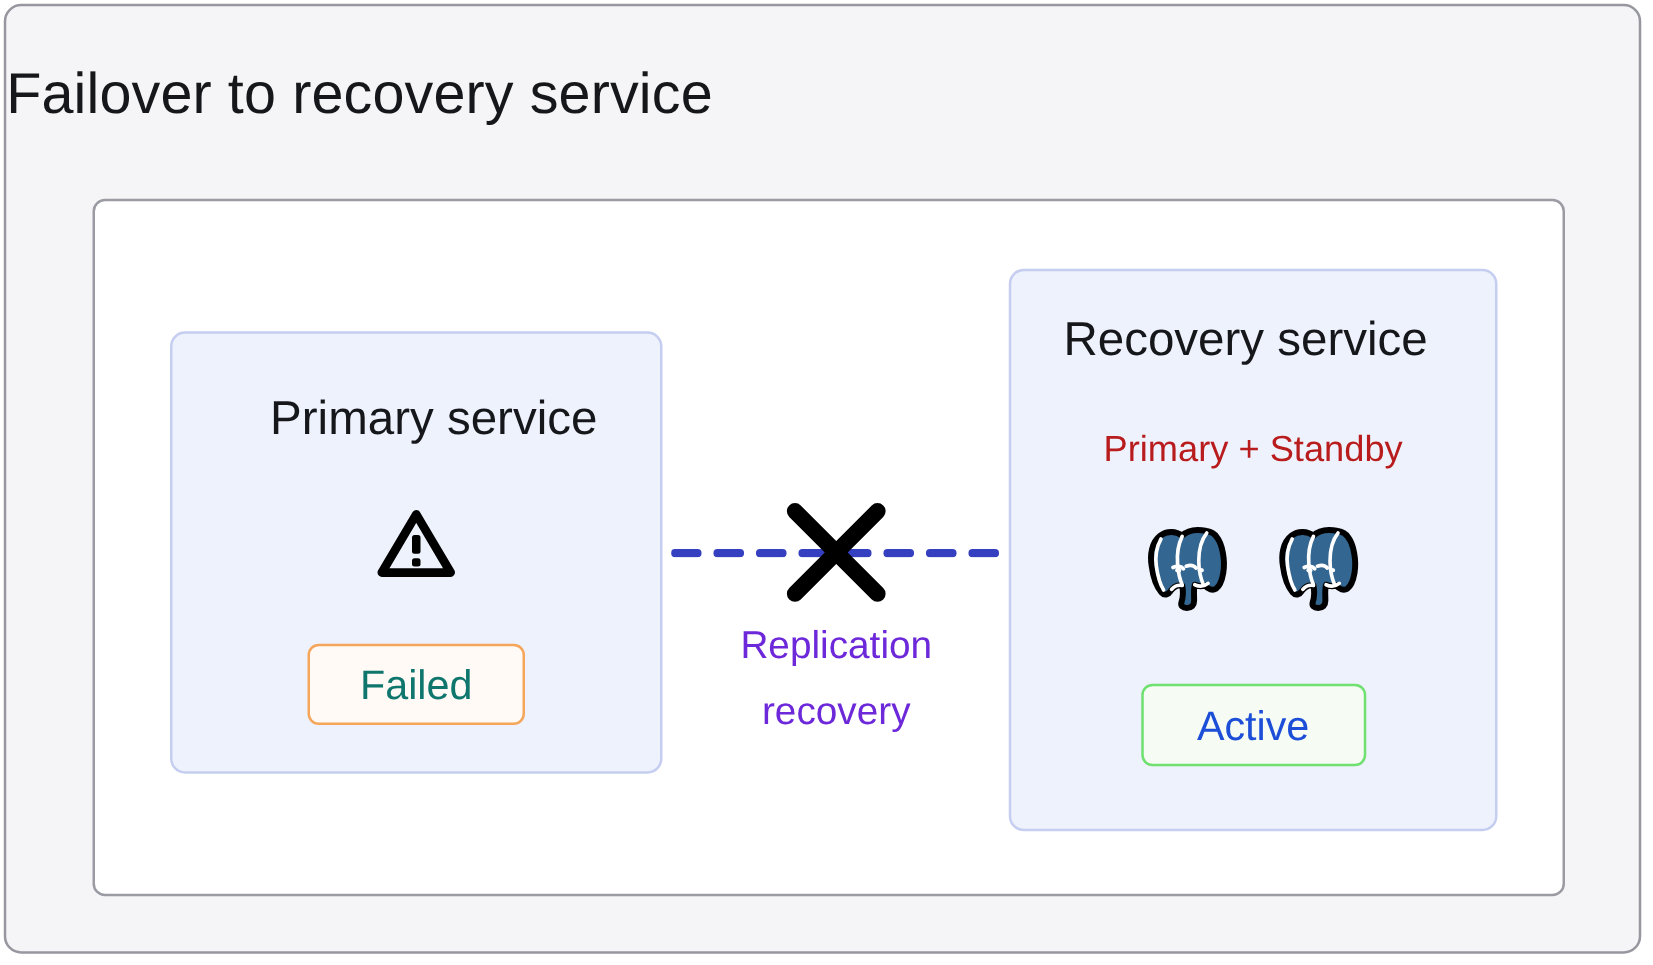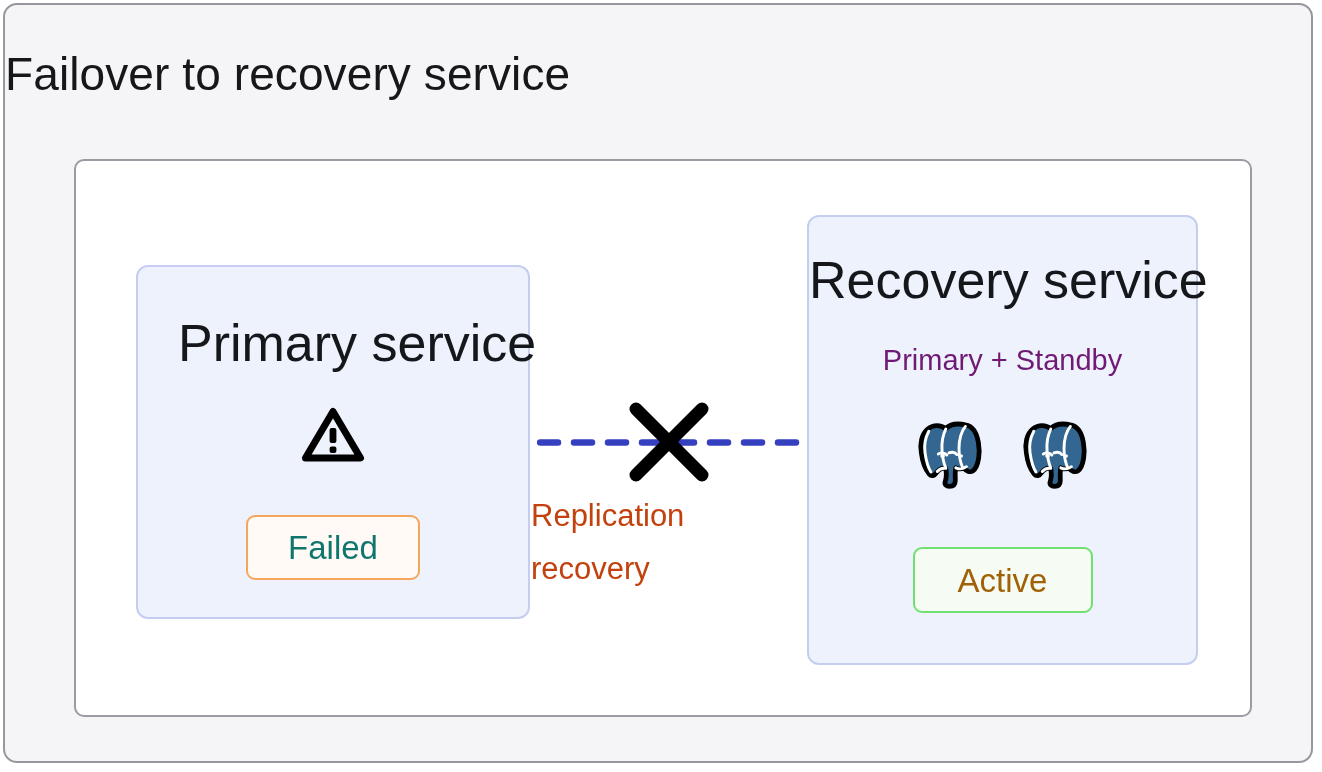--- a/index.html
+++ b/index.html
@@ -75,39 +75,39 @@
     top: 54px;
     width: 391px;
     height: 450px;
   }
 
   .card-title {
     position: absolute;
     left: 0;
     right: 12px;
     text-align: center;
-    font-size: 52px;
+    font-size: 38px;
     line-height: 1.1;
     font-weight: 400;
     color: #15171a;
     white-space: nowrap;
   }
   .card-primary .card-title { top: 48px; padding-left: 40px; }
   .card-recovery .card-title { top: 35px; }
 
   .card-subtitle {
     position: absolute;
     left: 0;
     right: 0;
     top: 128px;
     text-align: center;
     font-size: 29px;
     line-height: 1.1;
     font-weight: 400;
-    color: #701a75;
+    color: #b91c1c;
     white-space: nowrap;
   }
 
   
   .warn-icon-wrap {
     position: absolute;
     left: 0;
     right: 0;
     top: 139px;
     display: flex;
@@ -151,21 +151,21 @@
     color: #0f766e;
   }
   .badge-active {
     left: 50%;
     transform: translateX(-50%);
     top: 330px;
     width: 180px;
     height: 66px;
     background: #f6fcf4;
     border-color: #70e070;
-    color: #a16207;
+    color: #1d4ed8;
   }
 
   
   .link-area {
     position: absolute;
     left: 455px;
     top: 222px;
     width: 276px;
     height: 200px;
   }
@@ -180,23 +180,24 @@
     position: absolute;
     left: 50%;
     transform: translateX(-50%);
     top: 16px;
   }
   .link-label {
     position: absolute;
     left: 0;
     right: 0;
     top: 106px;
+    text-align: center;
     font-size: 31px;
     line-height: 1.72;
-    color: #c2410c;
+    color: #6d28d9;
   }
   .link-label span { display: block; }
 </style>
 </head>
 <body>
 
 <div class="page">
 
   <div class="diagram-title">Failover to recovery service</div>
 

